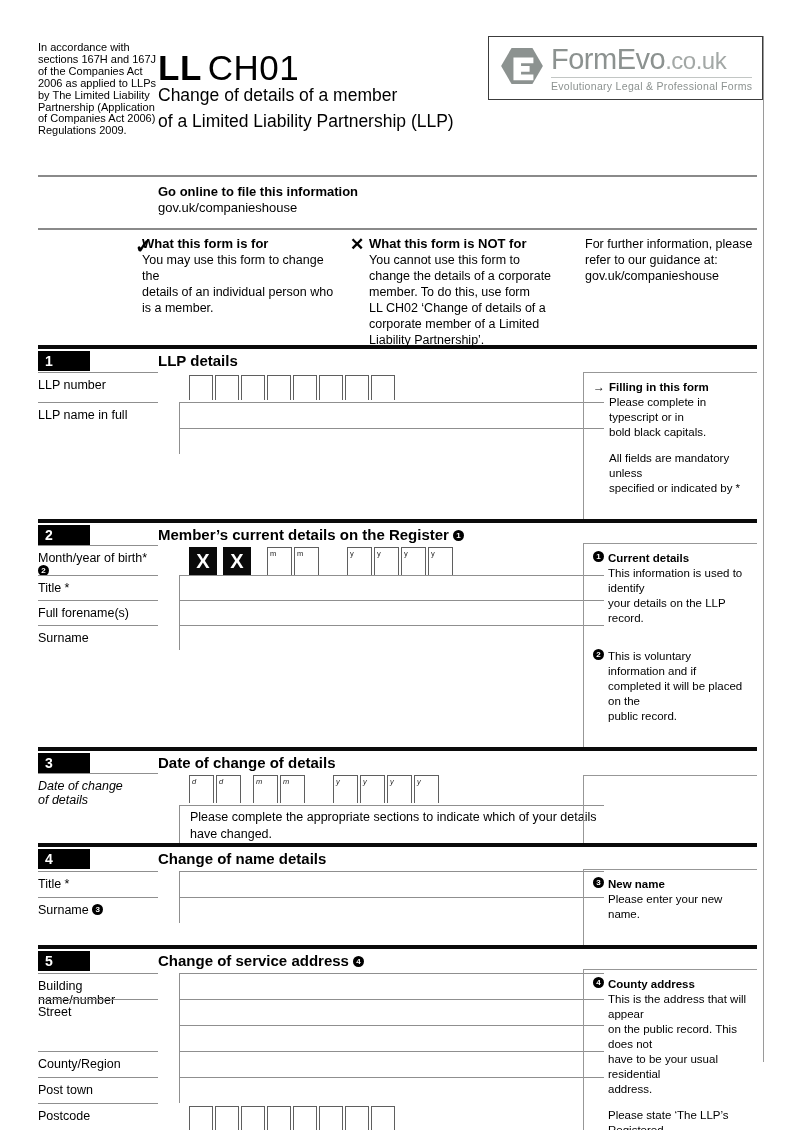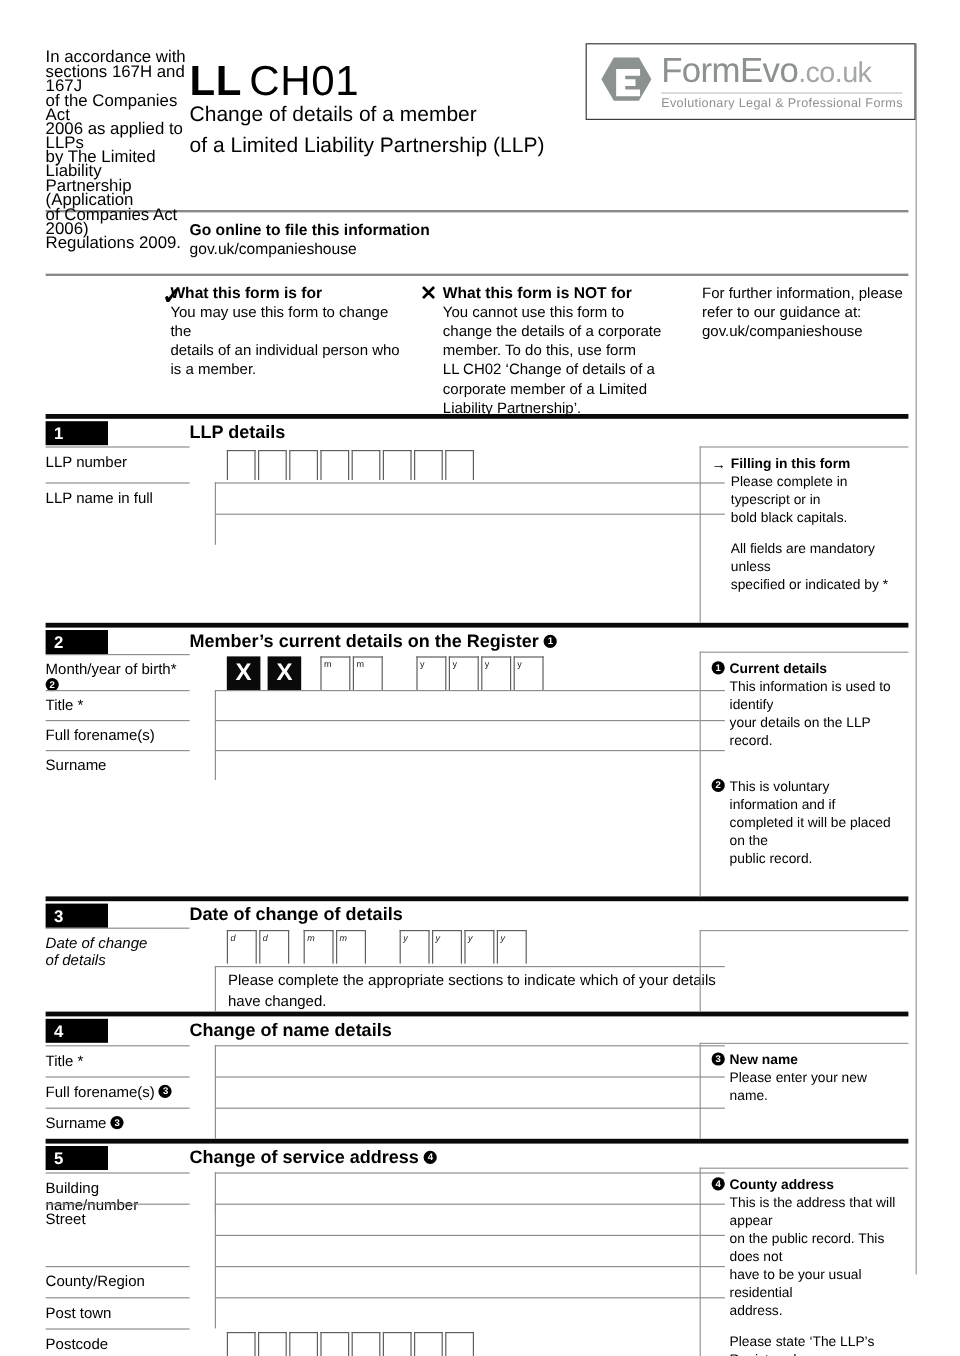--- a/index.html
+++ b/index.html
@@ -4,21 +4,21 @@
 <style>
   * { margin:0; padding:0; box-sizing:border-box; }
   body { background:#e8e8e8; font-family:"Liberation Sans", sans-serif; color:#000; }
   .page { position:relative; width:800px; height:1130px; background:#fff; margin:0 auto; overflow:hidden; }
   .vline { position:absolute; left:763px; top:36px; width:1px; height:1026px; background:#9a9a9a; }
   .content { position:absolute; left:38px; top:36px; width:719px; }
   .ml { white-space:pre-line; }
 
   
   .header { position:relative; height:139px; }
-  .legal { position:absolute; left:0; top:6px; width:120px; font-size:14px; line-height:11.9px; }
+  .legal { position:absolute; left:0; top:6px; width:120px; font-size:11px; line-height:11.9px; }
   .form-code { position:absolute; left:120px; top:12px; font-size:35px; letter-spacing:0.5px; }
   .form-code b { margin-right:6px; }
   .form-title { position:absolute; left:120px; top:46px; font-size:17.5px; line-height:26px; font-weight:500; }
   .logo-box { position:absolute; left:450px; top:0; width:275px; height:64px; border:1px solid #3c3c3c;
               display:flex; align-items:center; padding-left:12px; }
   .logo-text { display:flex; flex-direction:column; margin-left:8px; }
   .logo-name-row { font-size:29px; color:#8c9290; line-height:30px; letter-spacing:-0.5px; }
   .logo-co { font-size:24px; color:#a3a8a6; }
   .logo-sep { border-top:1px solid #c2c6c4; margin:1px 0 2px; }
   .logo-tagline { font-size:10.5px; color:#8c9290; letter-spacing:0.3px; }
@@ -289,24 +289,20 @@
       <div class="main-col">
         <div class="sec-head h24">
           <div class="num">4</div>
           <div class="sec-title">Change of name details</div>
         </div>
         <div class="frow h26">
           <div class="flabel lt">Title *</div>
           <div class="finput"></div>
         </div>
         <div class="frow h26">
-          <div class="flabel lt"><span>Full forename(s)</span> <span class="refnum">3</span></div>
-          <div class="finput"></div>
-        </div>
-        <div class="frow h26">
           <div class="flabel lt"><span>Surname</span> <span class="refnum">3</span></div>
           <div class="finput"></div>
         </div>
       </div>
       <div class="side-col" style="padding-top:22px;">
         <div class="sidebox">
           <div class="side-item">
             <span class="lead refnum">3</span>
             <span>
               <div class="side-head">New name</div>

